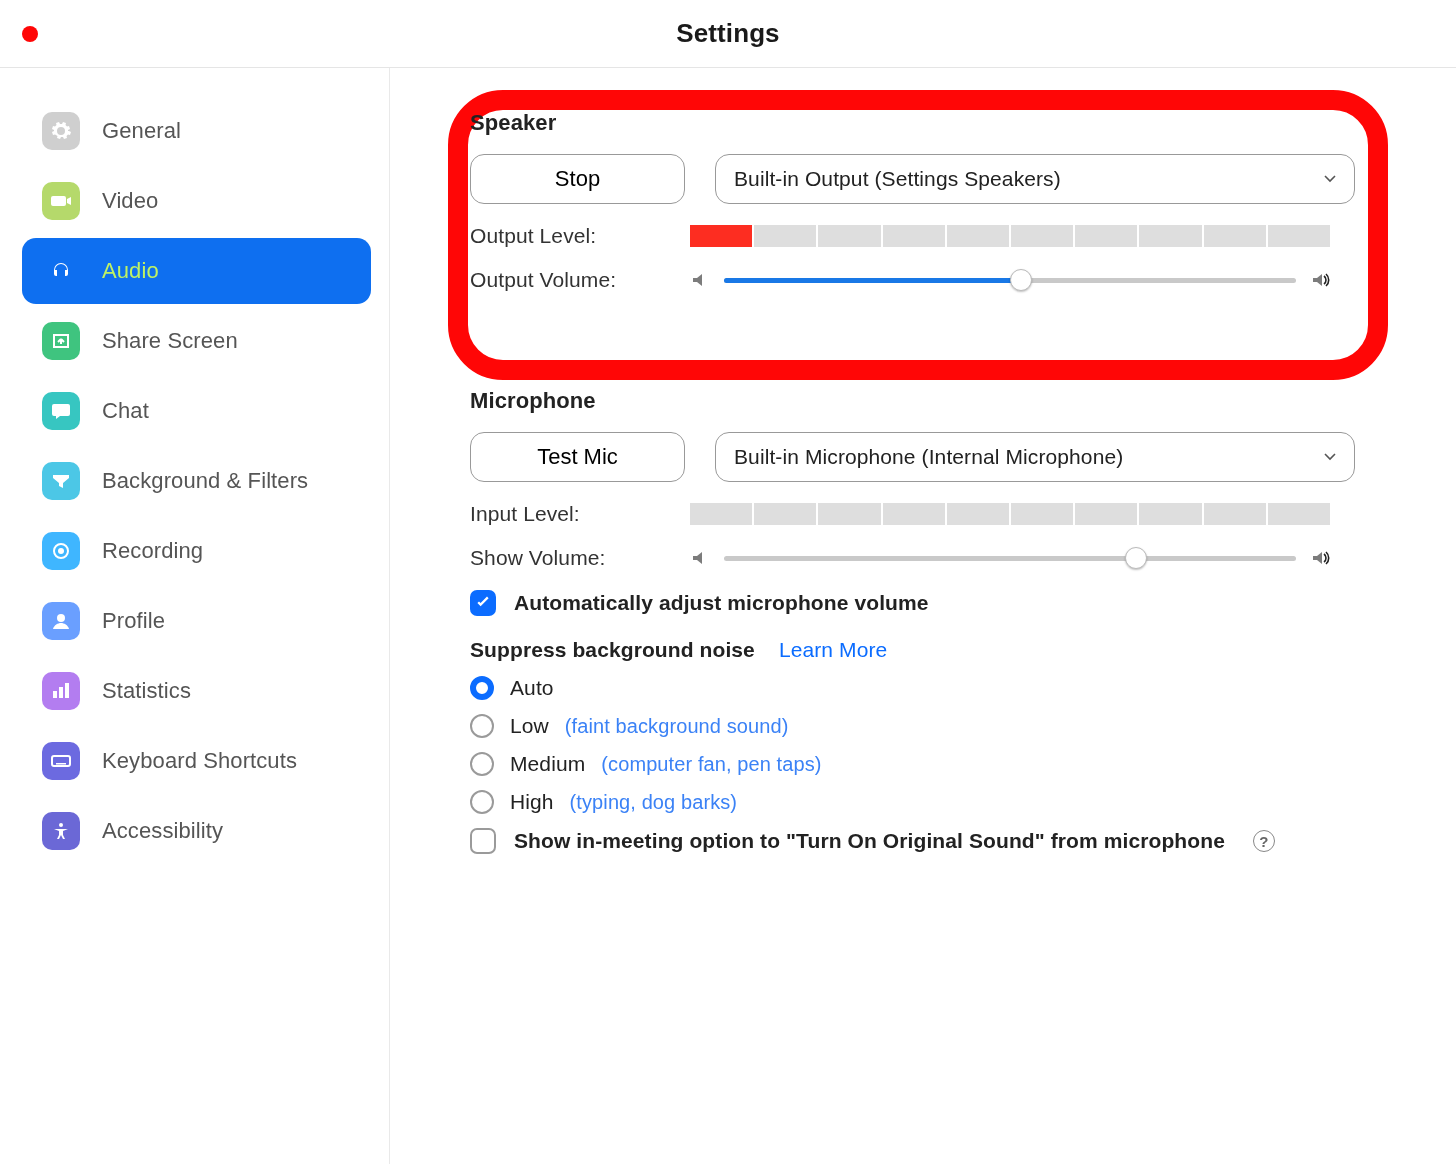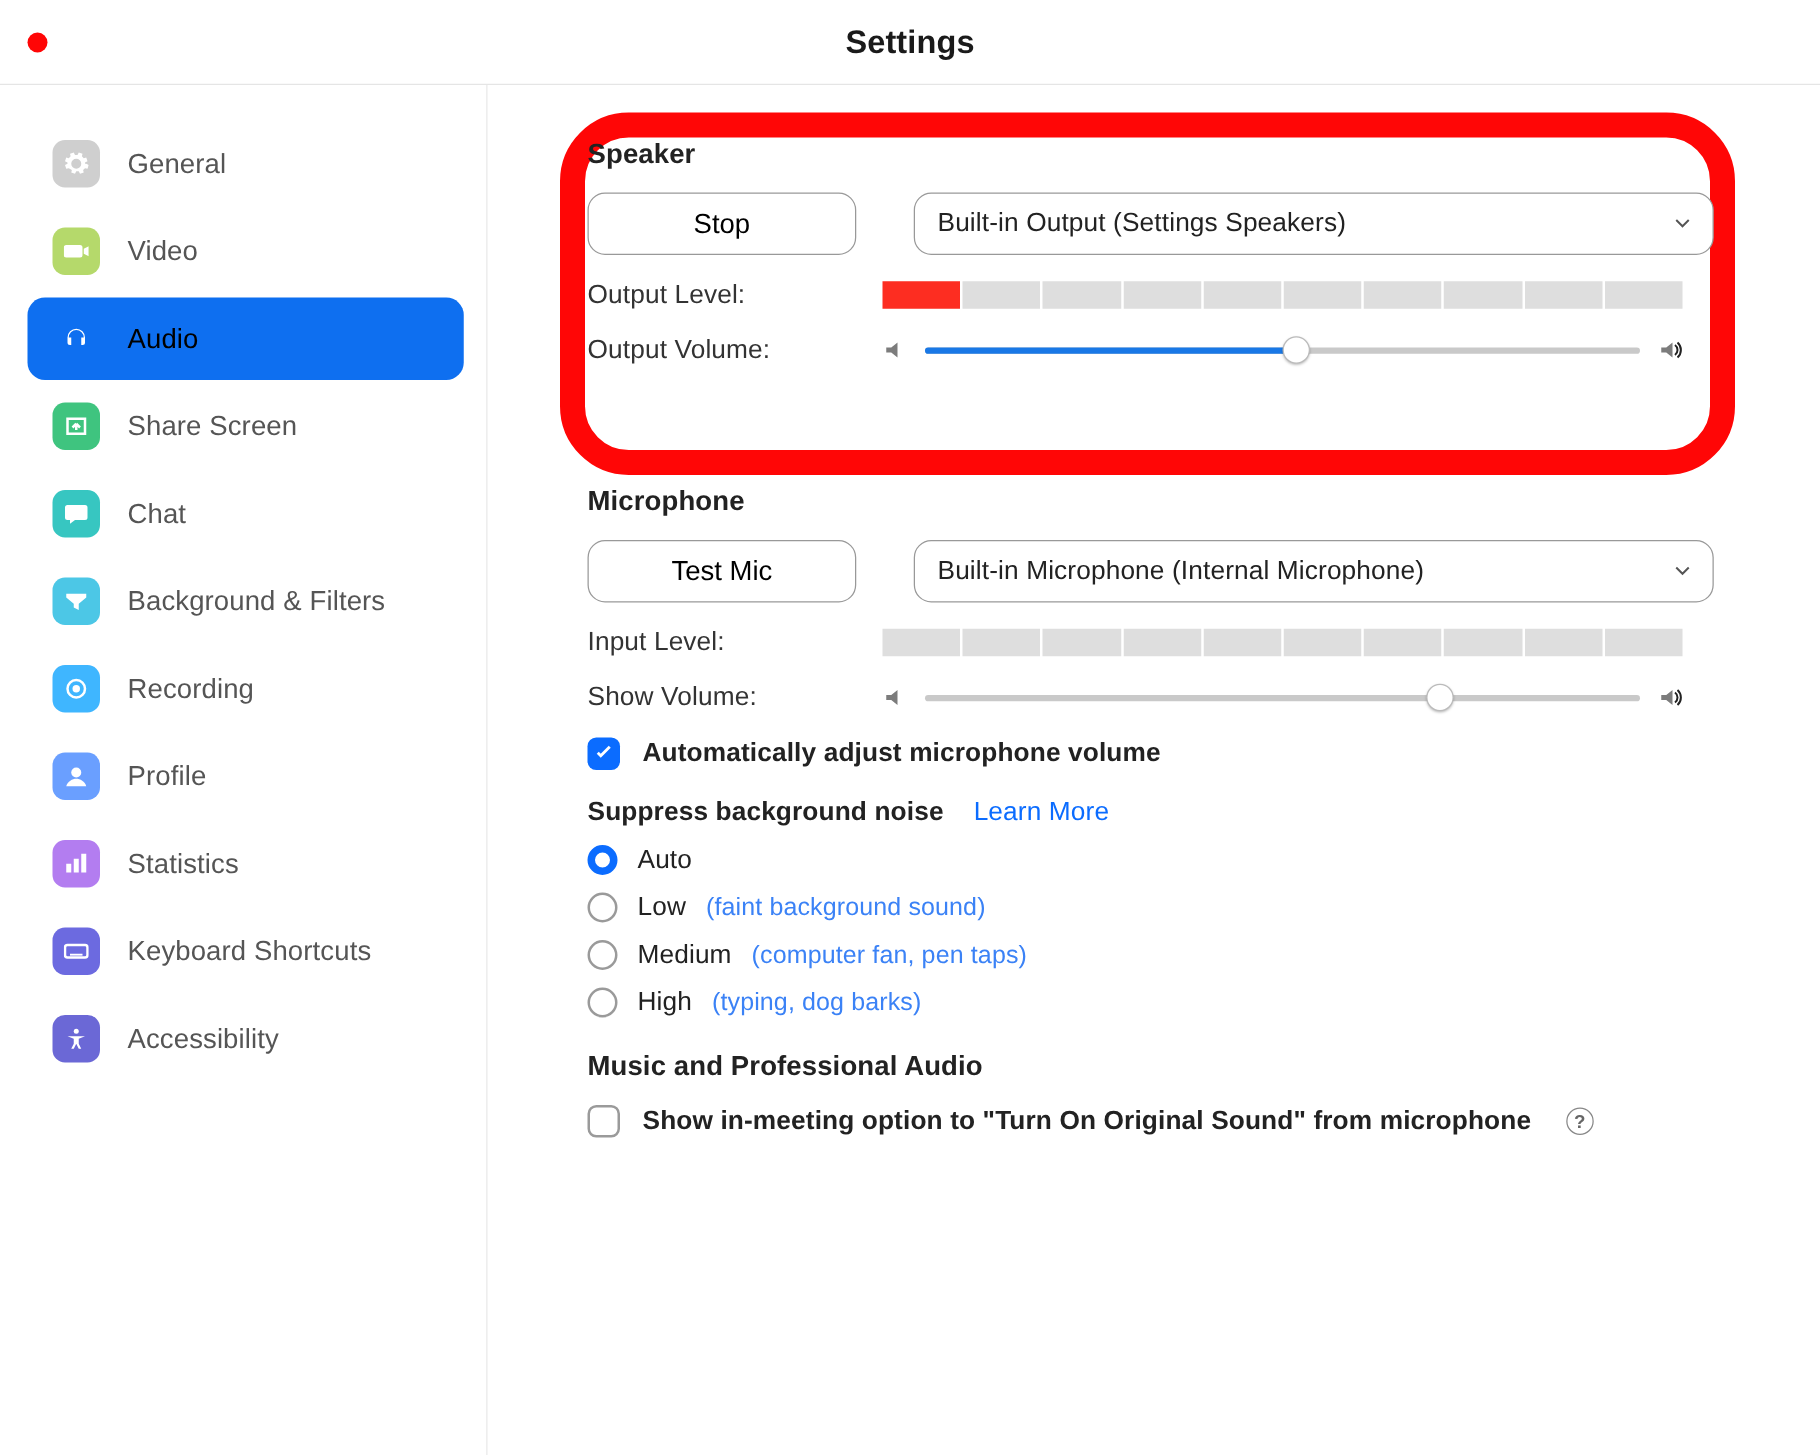--- a/index.html
+++ b/index.html
@@ -53,21 +53,21 @@
     gap: 22px;
     padding: 14px 20px;
     border-radius: 14px;
     cursor: pointer;
     font-size: 22px;
     color: #555;
     margin-bottom: 4px;
   }
   .sidebar li.selected {
     background: #0e6ff0;
-    color: #000000;
+    color: #bef264;
   }
   .icon-box {
     width: 38px; height: 38px;
     border-radius: 10px;
     display: flex; align-items: center; justify-content: center;
     color: #fff;
     flex: 0 0 38px;
   }
   .icon-box svg { width: 20px; height: 20px; fill: currentColor; }
 
@@ -89,21 +89,21 @@
   .section {
     position: relative;
     z-index: 2;
     margin-bottom: 26px;
   }
   .section h3 {
     margin: 0 0 18px 0;
     font-size: 22px;
     font-weight: 700;
   }
-  .row { display: flex; align-items: center; margin-bottom: 20px; gap: 16px; }
+  .row { display: flex; align-items: center; margin-bottom: 20px; }
   .row .label { width: 220px; font-size: 21px; color: #333; }
   .btn {
     width: 215px; height: 50px;
     border: 1px solid #999;
     border-radius: 14px;
     background: #fff;
     font-size: 22px;
     cursor: pointer;
   }
   .select {
@@ -471,21 +471,20 @@
             <span>Medium</span>
             <span class="hint"> (computer fan, pen taps)</span>
           </div>
           <div class="radio-row">
             <span class="radio"></span>
             <span>High</span>
             <span class="hint"> (typing, dog barks)</span>
           </div>
         </div>
 
-      <h3 style="margin-top:26px">Music and Professional Audio</h3>
       <div class="check-row">
         <span class="checkbox unchecked"></span>
         <span>Show in-meeting option to "Turn On Original Sound" from microphone</span>
         <span class="help-icon">?</span>
       </div>
     </div>
 
   </main>
 </div>
 

